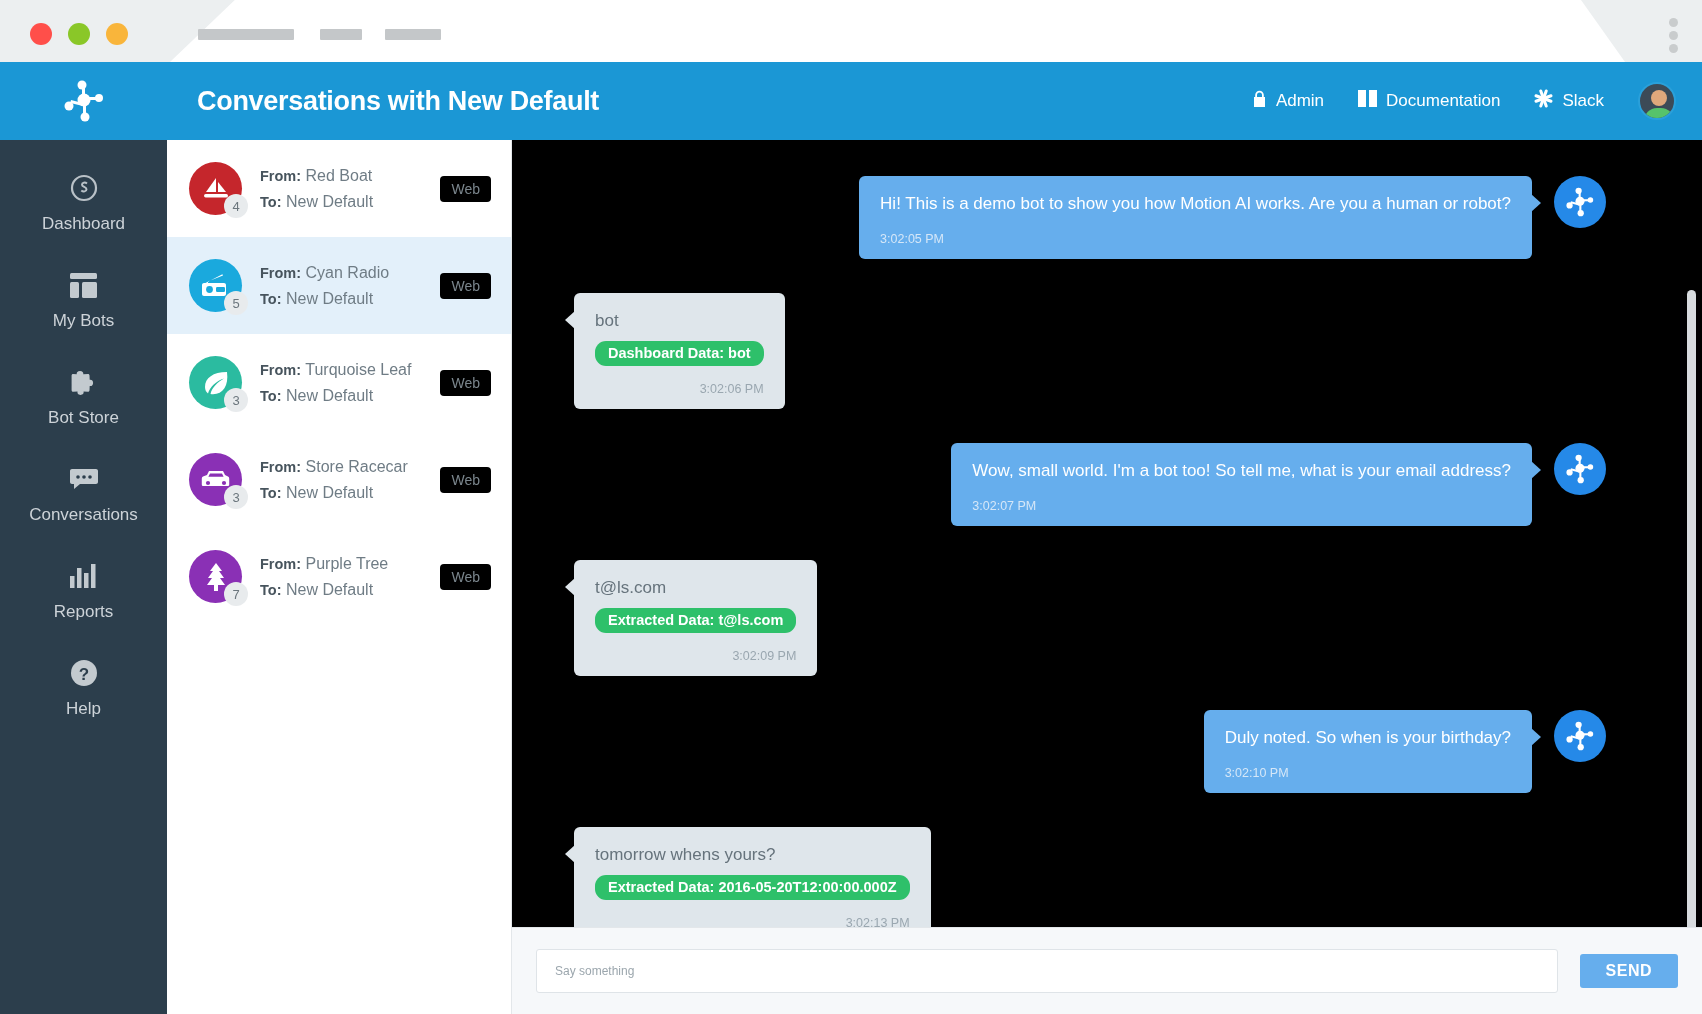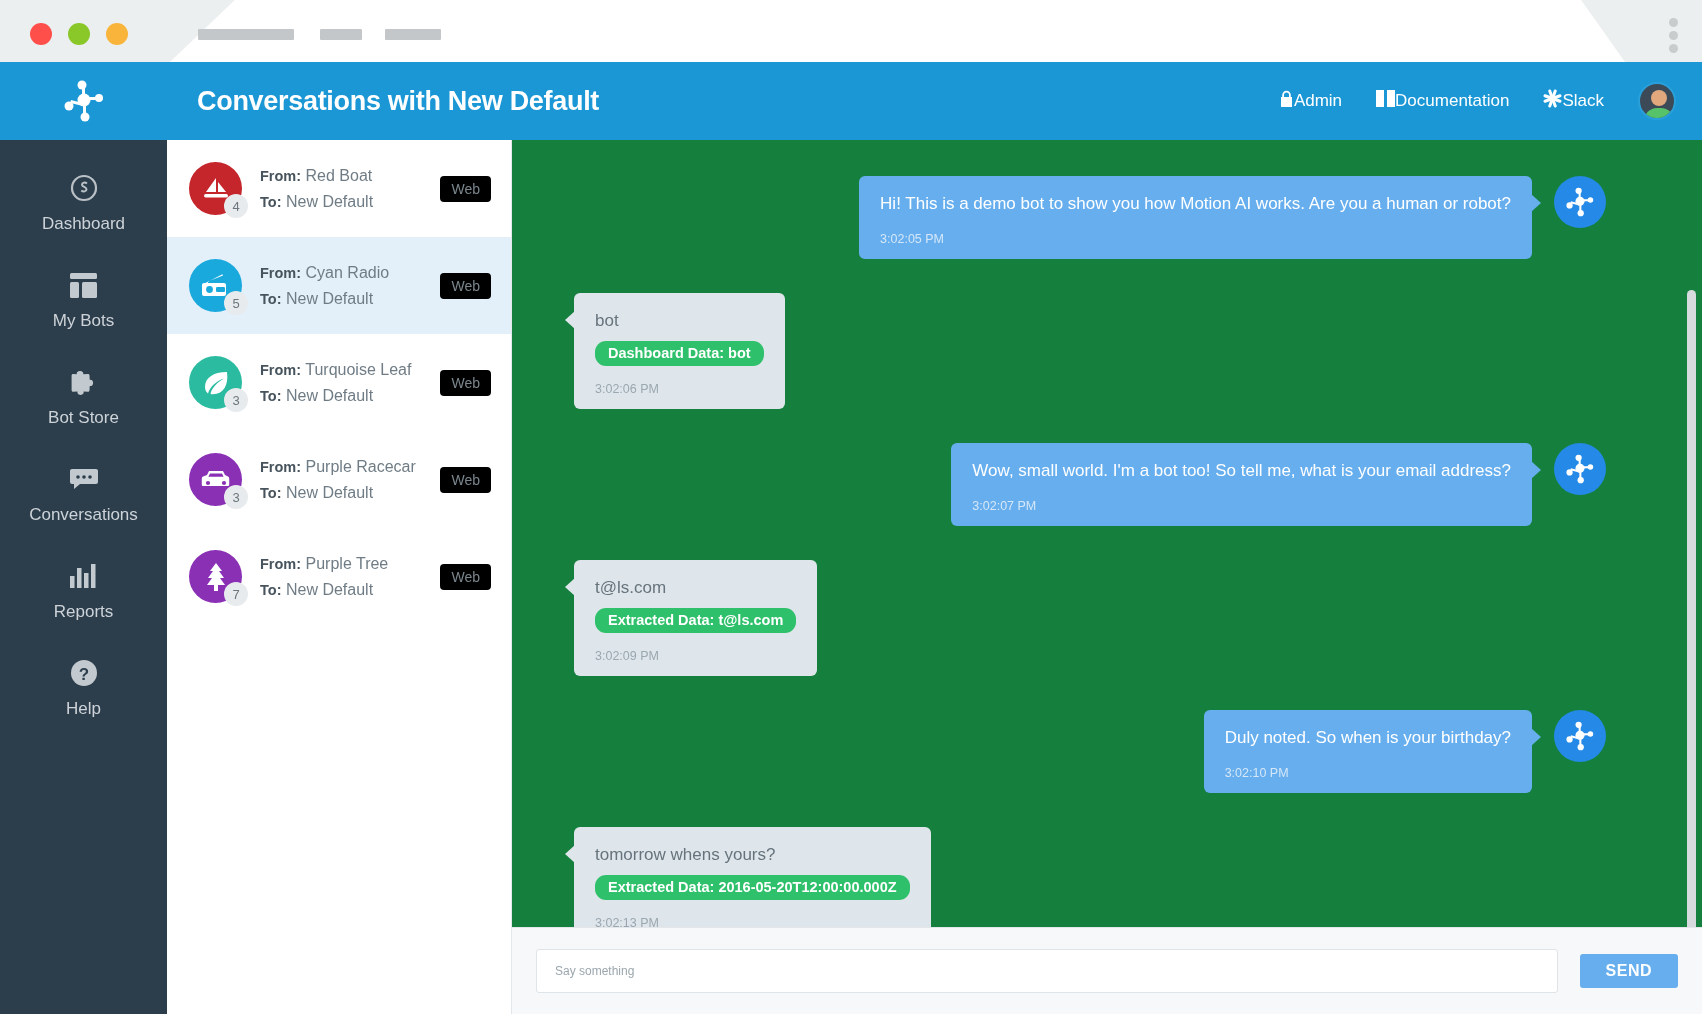--- a/index.html
+++ b/index.html
@@ -45,21 +45,21 @@
   #brand-logo { width: 167px; display: flex; justify-content: center; align-items: center; }
   #page-title {
     color: #ffffff; font-size: 27px; font-weight: bold;
     letter-spacing: -0.3px; margin-left: 30px; white-space: nowrap;
   }
   #header-nav {
     margin-left: auto; display: flex; align-items: center; gap: 34px;
     padding-right: 26px;
   }
   .header-nav-item {
-    display: flex; align-items: center; 
+    display: flex; align-items: center; gap: 9px;
     color: #ffffff; font-size: 17px; white-space: nowrap; cursor: pointer;
   }
   #header-avatar {
     width: 38px; height: 38px; border-radius: 50%;
     background: #3c4a57; position: relative; overflow: hidden;
     border: 2px solid #2aa0da;
   }
   #header-avatar::before {
     content: ""; position: absolute; left: 11px; top: 6px;
     width: 16px; height: 16px; border-radius: 50%; background: #e0a87c;
@@ -108,21 +108,21 @@
   .conv-line { font-size: 16px; color: #6f7c85; line-height: 1.62; white-space: nowrap; }
   .conv-line b { color: #47545d; font-size: 14.5px; font-weight: bold; }
   .conv-channel {
     background: #000000; color: #7b868d; font-size: 14px;
     padding: 5px 11px; border-radius: 4px; margin-left: 8px;
   }
 
   
   #chat-panel {
     position: absolute; left: 512px; top: 140px; right: 0; bottom: 0;
-    background: #15803d;
+    background: #000000;
   }
   #chat-scroll {
     position: absolute; left: 0; top: 0; right: 0; bottom: 87px;
     overflow: hidden; padding: 36px 96px 10px 62px;
   }
   .msg-row { display: flex; margin-bottom: 34px; align-items: flex-start; }
   .msg-row.out { justify-content: flex-end; }
   .msg-row.in  { justify-content: flex-start; }
 
   .bubble { position: relative; border-radius: 6px; padding: 17px 21px 13px; max-width: 680px; }
@@ -134,21 +134,21 @@
     border-left: 10px solid #66aeed;
   }
   .bubble.in::after {
     content: ""; position: absolute; left: -9px; top: 18px;
     border-top: 9px solid transparent; border-bottom: 9px solid transparent;
     border-right: 10px solid #dfe6eb;
   }
   .bubble-text { font-size: 17px; line-height: 1.35; white-space: nowrap; }
   .bubble-time { font-size: 12.5px; margin-top: 16px; }
   .bubble.out .bubble-time { color: #d5e7f8; }
-  .bubble.in  .bubble-time { color: #9aa7b0; }
+  .bubble.in  .bubble-time { color: #9aa7b0; text-align: right; }
   .extracted-badge {
     display: inline-block; background: #2ec06a; color: #ffffff;
     font-size: 14.5px; font-weight: bold; padding: 4px 13px 5px;
     border-radius: 11px; margin-top: 8px; white-space: nowrap;
   }
   .bot-avatar {
     width: 52px; height: 52px; border-radius: 50%; background: #2589e8;
     margin-left: 22px; flex: 0 0 52px;
     display: flex; align-items: center; justify-content: center;
   }
@@ -414,21 +414,21 @@
               <circle cx="7" cy="14" r="2.1"></circle>
               <circle cx="23" cy="14" r="2.1"></circle>
             </g>
           </svg>
       </div>
       <div class="conv-badge">3</div>
     </div>
     <div class="conv-meta">
       <div class="conv-line">
         <b>From:</b>
-        <span>Purple Racecar</span>
+        <span>Store Racecar</span>
       </div>
       <div class="conv-line">
         <b>To:</b>
         <span>New Default</span>
       </div>
     </div>
     <div class="conv-channel">Web</div>
   </div>
 
   <div class="conversation-item">

